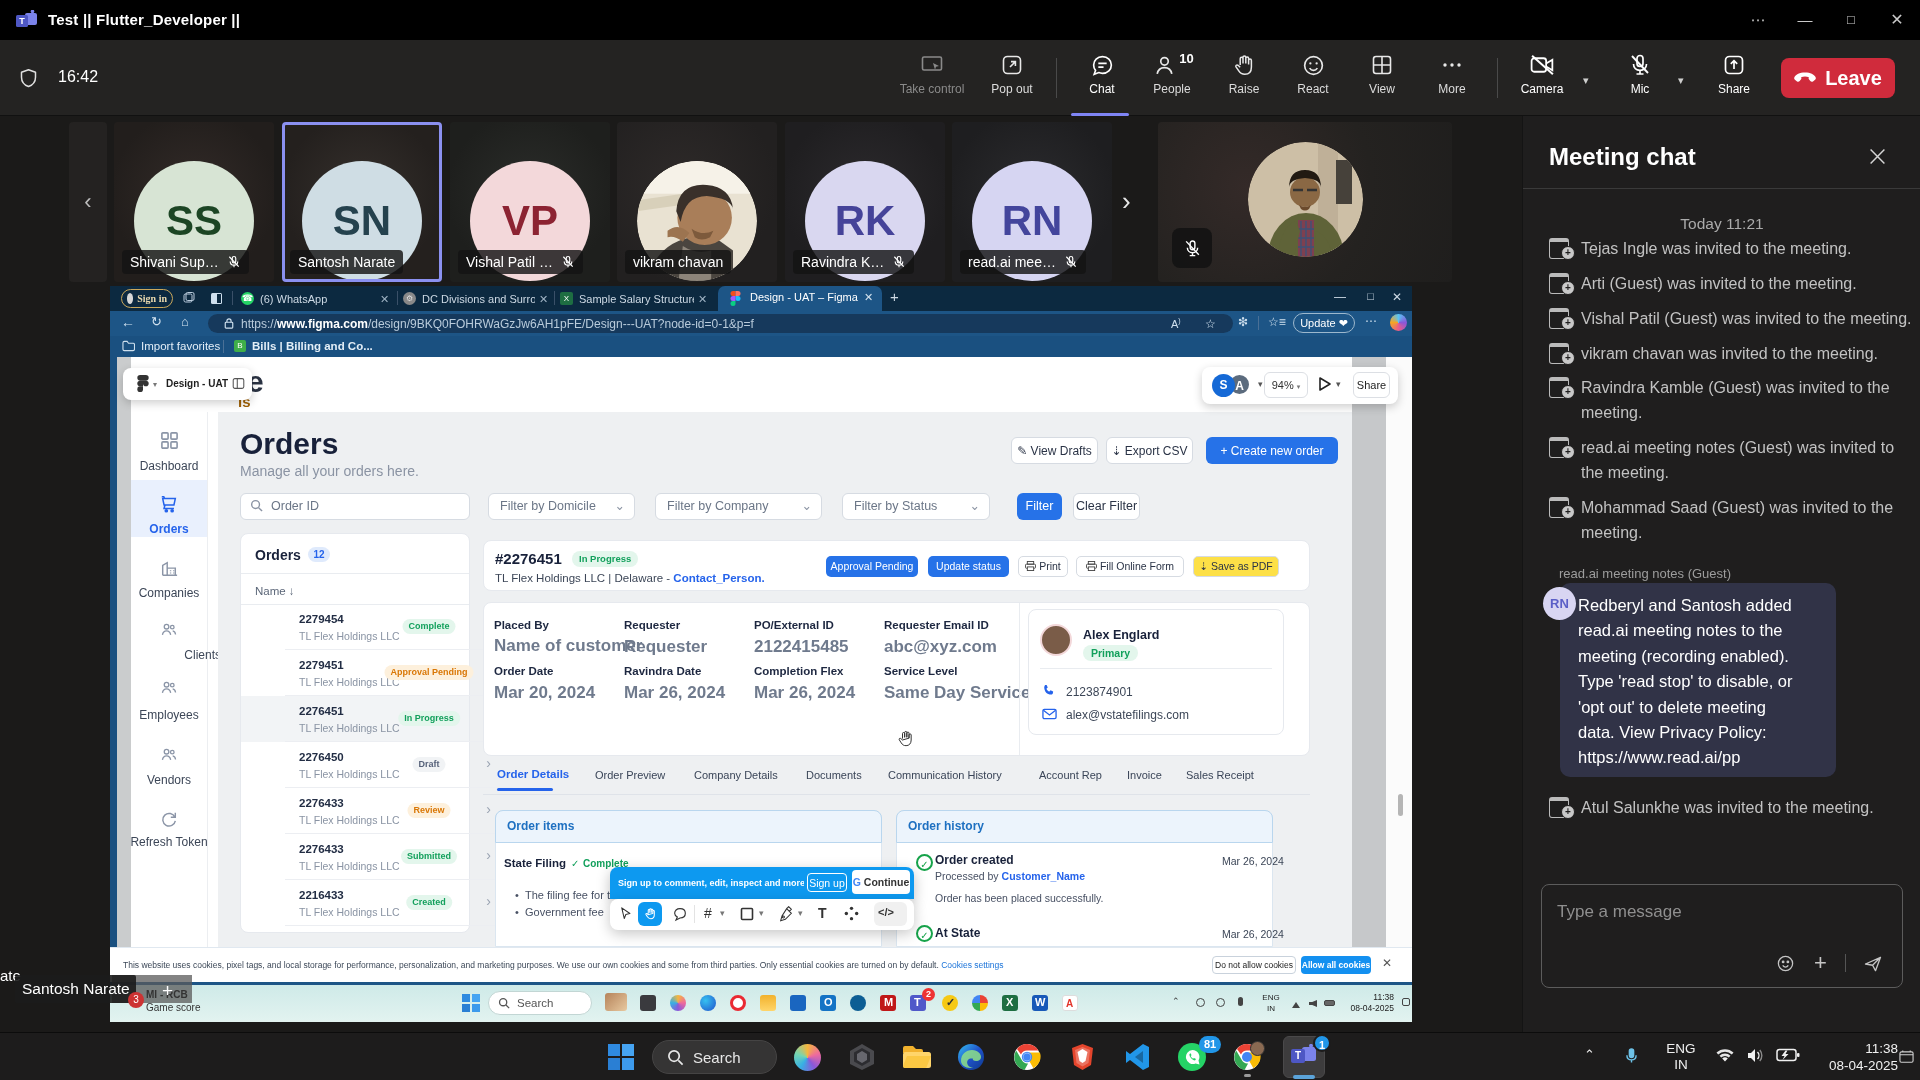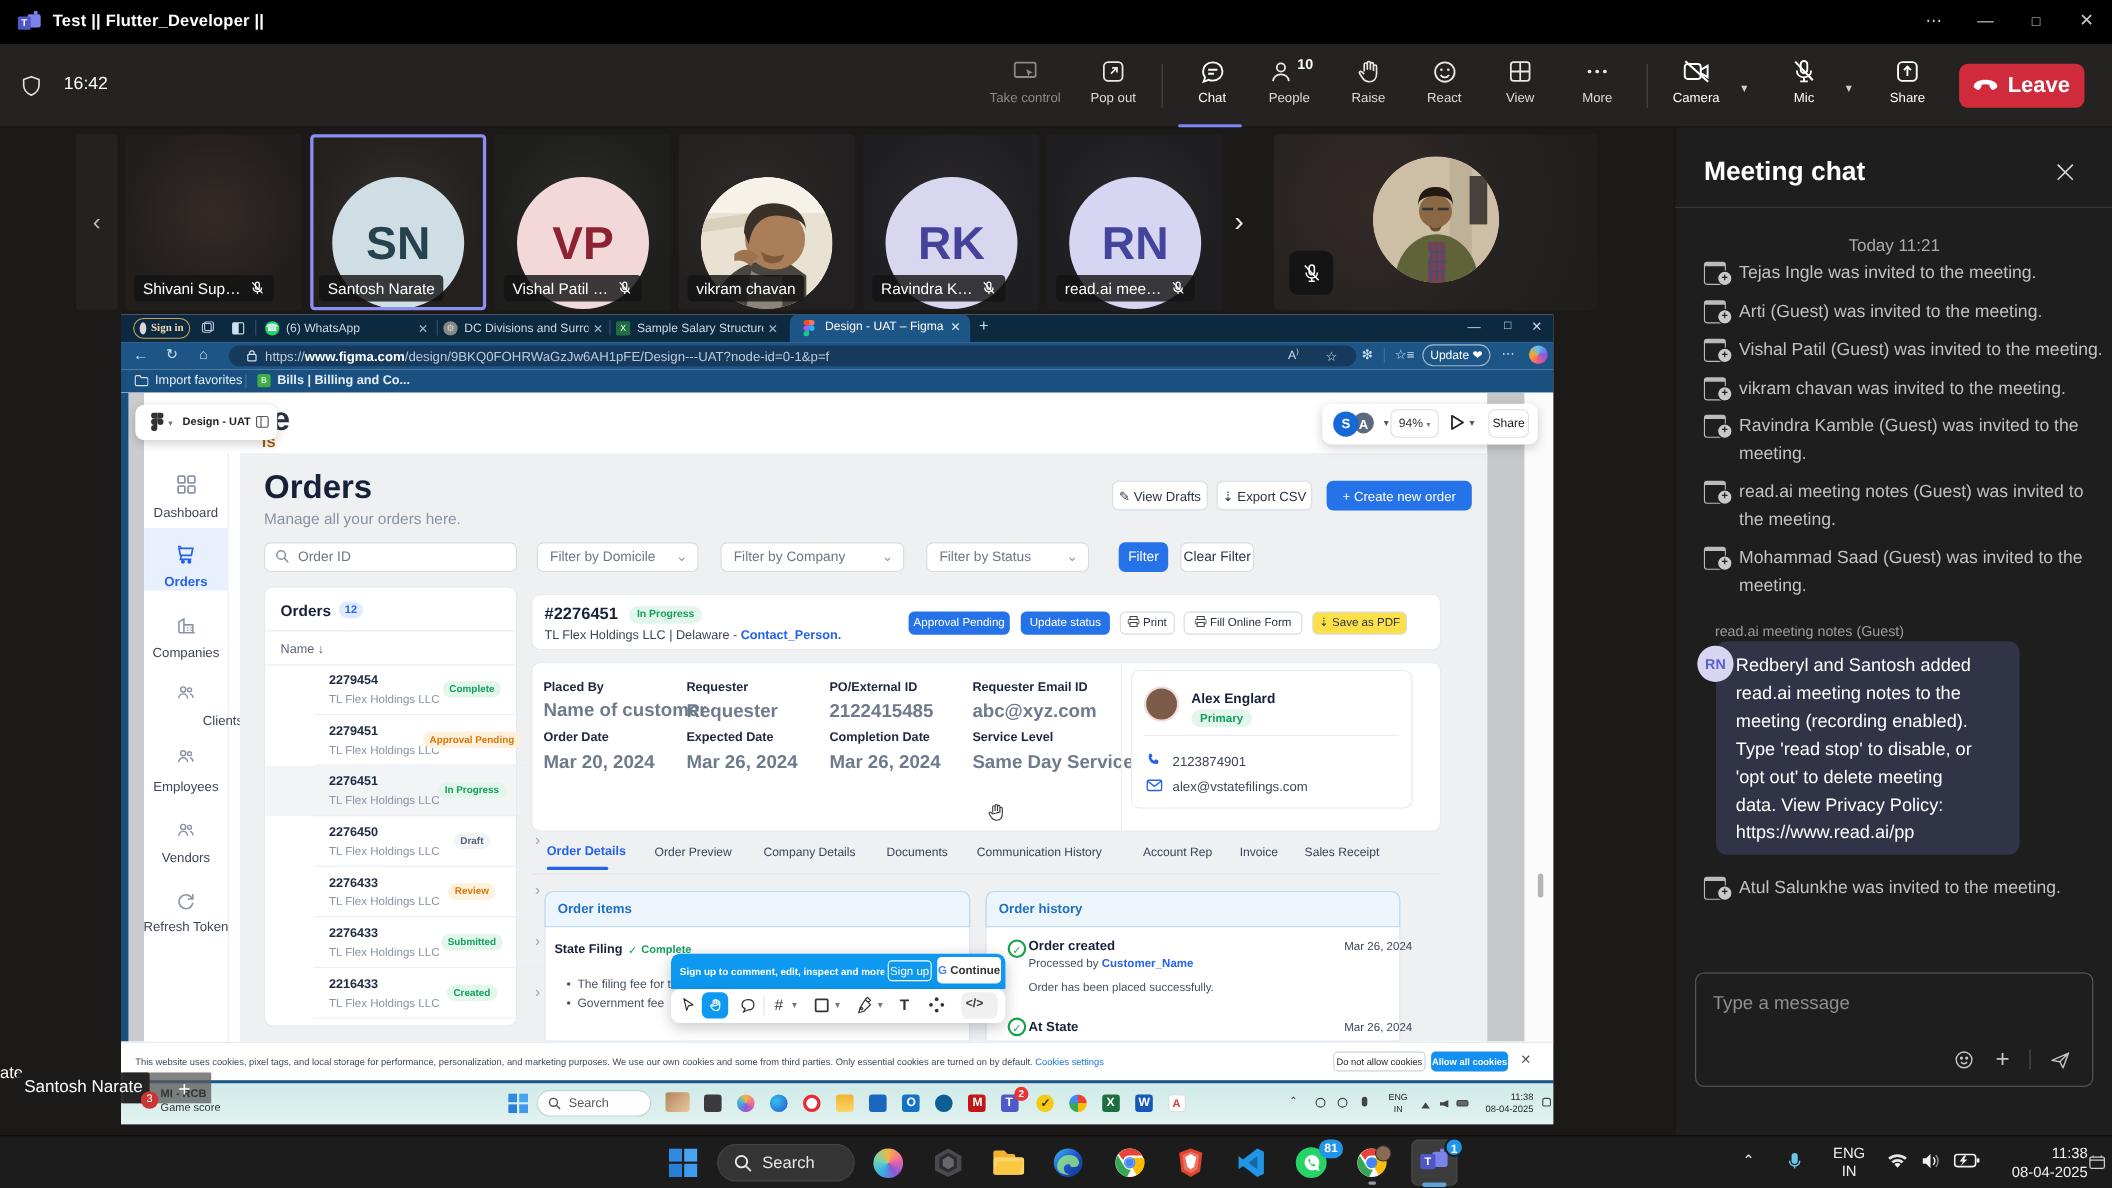--- a/index.html
+++ b/index.html
@@ -196,20 +196,21 @@
       <path d="M12 0 C6 0 2 2.2 .7 4.6 c-.6 1.1 -.9 2.5 .3 3.4 l2.3 1.7 c.9 .7 2.2 .5 2.9 -.4 l1.5 -2 c.5 -.7 .5 -1.6 0 -2.2 1.3 -.5 2.8 -.7 4.3 -.7 s3 .2 4.3 .7 c-.5 .6 -.5 1.5 0 2.2 l1.5 2 c.7 .9 2 1.1 2.9 .4 l2.3 -1.7 c1.2 -.9 .9 -2.3 .3 -3.4 C22 2.2 18 0 12 0 Z"></path>
     </svg>
     <span style="color:#fff;font-size:20px;font-weight:700;">Leave</span>
   </div>
 </div>
 <div id="stage">
 
   <div class="abs" style="left:69px;top:6px;width:38px;height:160px;background:#242221;border-radius:4px;color:#bdbdbd;font-size:22px;display:flex;align-items:center;justify-content:center;">‹</div>
 
   <div class="tile" style="left:114px;width:160px;background:radial-gradient(circle at 50% 45%, #332b28 0%, #221e1c 70%);">
+    <div class="av" style="background:#d7e4d4;color:#1c4524;">SS</div>
     <div class="nlabel">Shivani Sup… <svg width="14" height="14" viewBox="0 0 24 24" fill="none" stroke="#fff" stroke-width="2">
           <rect x="9" y="2.5" width="6" height="11" rx="3"></rect>
           <path d="M5.5 11 c0 3.8 2.8 6.3 6.5 6.3 s6.5-2.5 6.5-6.3 M12 17.5 V21"></path>
           <path d="M4 3 L20 20"></path>
         </svg></div>
   </div>
 
   <div class="tile" style="left:282px;width:160px;background:radial-gradient(circle at 50% 45%, #35302c 0%, #24201e 70%);border:3px solid #8b90f0;">
     <div class="av" style="background:#cfdde4;color:#25424e;top:36px;">SN</div>
     <div class="nlabel" style="left:5px;bottom:5px;">Santosh Narate</div>
@@ -499,23 +500,23 @@
       <div class="ilab" style="left:384px;top:262px;">Placed By</div>
       <div class="ival" style="left:384px;top:279px;">Name of customer</div>
       <div class="ilab" style="left:514px;top:262px;">Requester</div>
       <div class="ival" style="left:514px;top:280px;">Requester</div>
       <div class="ilab" style="left:644px;top:262px;">PO/External ID</div>
       <div class="ival" style="left:644px;top:280px;">2122415485</div>
       <div class="ilab" style="left:774px;top:262px;">Requester Email ID</div>
       <div class="ival" style="left:774px;top:280px;">abc@xyz.com</div>
       <div class="ilab" style="left:384px;top:308px;">Order Date</div>
       <div class="ival" style="left:384px;top:326px;">Mar 20, 2024</div>
-      <div class="ilab" style="left:514px;top:308px;">Expected Date</div>
+      <div class="ilab" style="left:514px;top:308px;">Ravindra Date</div>
       <div class="ival" style="left:514px;top:326px;">Mar 26, 2024</div>
-      <div class="ilab" style="left:644px;top:308px;">Completion Date</div>
+      <div class="ilab" style="left:644px;top:308px;">Completion Flex</div>
       <div class="ival" style="left:644px;top:326px;">Mar 26, 2024</div>
       <div class="ilab" style="left:774px;top:308px;">Service Level</div>
       <div class="ival" style="left:774px;top:326px;">Same Day Service</div>
       <div class="abs" style="left:909px;top:246px;width:1px;height:152px;background:#e9ecf0;"></div>
       <div class="abs" style="left:918px;top:252px;width:256px;height:126px;background:#fff;border:1px solid #e6e9ee;border-radius:8px;"></div>
       <div class="abs" style="left:930px;top:267px;width:32px;height:32px;border-radius:50%;background:#7a5c48;border:2px solid #f3d8da;"></div>
       <div class="abs" style="left:973px;top:271px;font-size:12.5px;font-weight:700;color:#18213a;">Alex Englard</div>
       <div class="abs" style="left:973px;top:288px;height:16px;background:#e3f6ec;border-radius:8px;color:#13a05c;font-size:10.5px;font-weight:700;line-height:16px;padding:0 8px;">Primary</div>
       <div class="abs" style="left:930px;top:311px;width:232px;height:1px;background:#e9ecf0;"></div>
       <svg class="abs" style="left:932px;top:327px" width="13" height="13" viewBox="0 0 14 14" fill="#2563eb">

